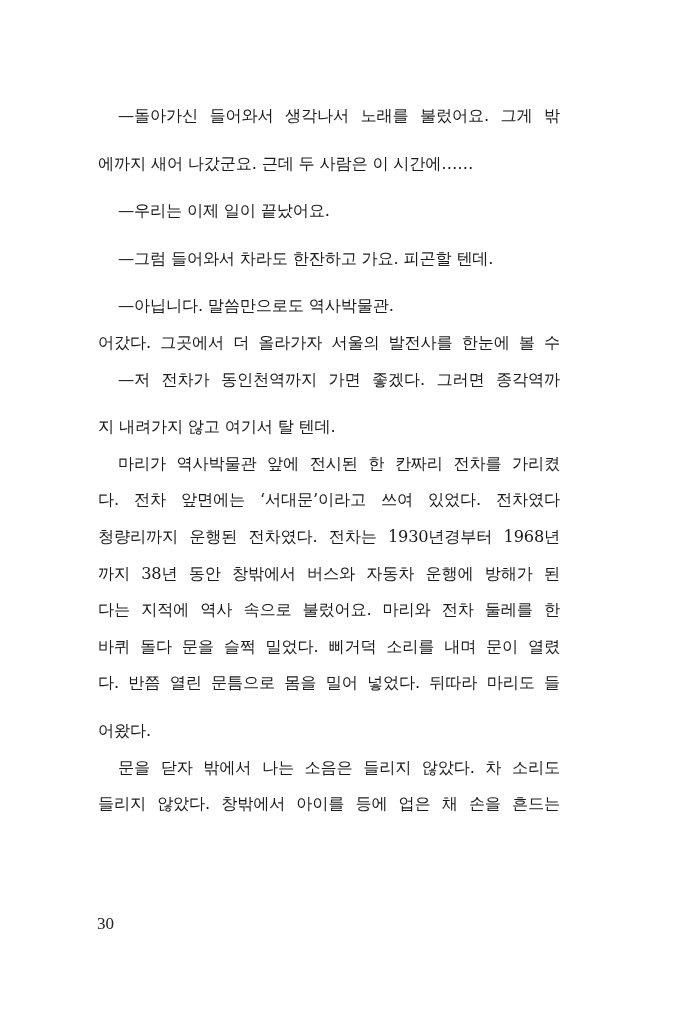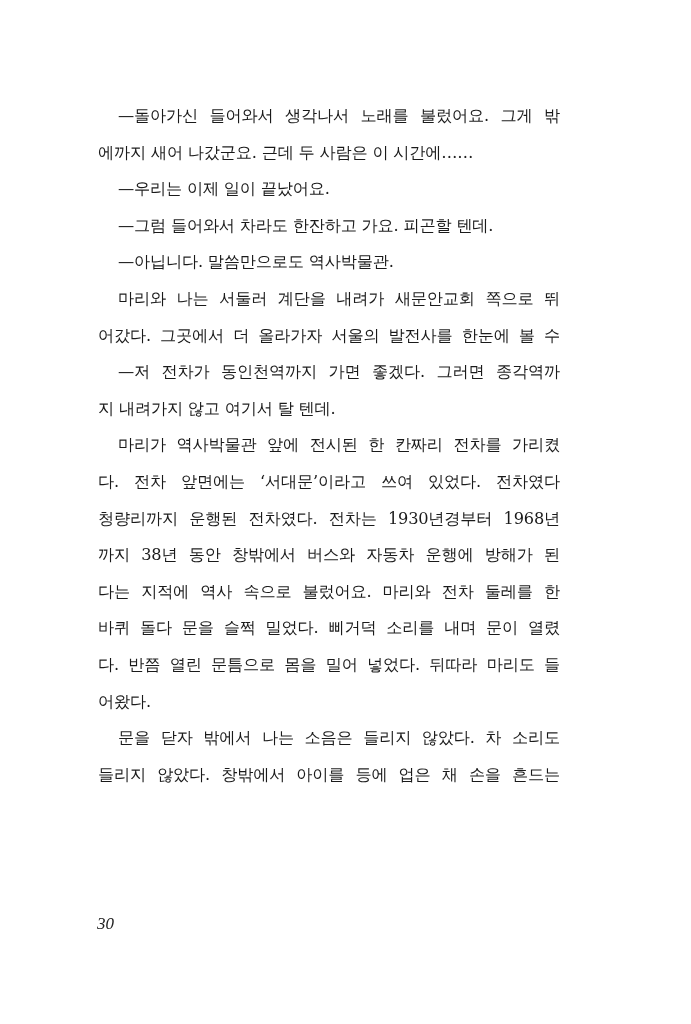--- a/index.html
+++ b/index.html
@@ -28,42 +28,41 @@
     white-space: nowrap;
     text-align: justify;
     text-align-last: justify;
     letter-spacing: -0.2px;
   }
   .line.indent {
     padding-left: 20px;
   }
   .line.last {
     text-align-last: left;
+    margin-top: 11px;
   }
   .page-number {
     position: absolute;
     left: 97px;
     top: 914px;
     font-family: "Liberation Serif", "DejaVu Serif", serif;
-    font-style: italic;
     font-size: 17px;
     color: #222;
     text-align: right;
   }
 </style>
 </head>
 <body>
 
 <div class="page">
   <div class="line indent">—돌아가신 들어와서 생각나서 노래를 불렀어요. 그게 밖</div>
   <div class="line last">에까지 새어 나갔군요. 근데 두 사람은 이 시간에……</div>
   <div class="line indent last">—우리는 이제 일이 끝났어요.</div>
   <div class="line indent last">—그럼 들어와서 차라도 한잔하고 가요. 피곤할 텐데.</div>
   <div class="line indent last">—아닙니다. 말씀만으로도 역사박물관.</div>
-  <div class="line indent">마리와 나는 서둘러 계단을 내려가 새문안교회 쪽으로 뛰</div>
   <div class="line">어갔다. 그곳에서 더 올라가자 서울의 발전사를 한눈에 볼 수</div>
   <div class="line indent">—저 전차가 동인천역까지 가면 좋겠다. 그러면 종각역까</div>
   <div class="line last">지 내려가지 않고 여기서 탈 텐데.</div>
   <div class="line indent">마리가 역사박물관 앞에 전시된 한 칸짜리 전차를 가리켰</div>
   <div class="line">다. 전차 앞면에는 ‘서대문’이라고 쓰여 있었다. 전차였다</div>
   <div class="line">청량리까지 운행된 전차였다. 전차는 1930년경부터 1968년</div>
   <div class="line">까지 38년 동안 창밖에서 버스와 자동차 운행에 방해가 된</div>
   <div class="line">다는 지적에 역사 속으로 불렀어요. 마리와 전차 둘레를 한</div>
   <div class="line">바퀴 돌다 문을 슬쩍 밀었다. 삐거덕 소리를 내며 문이 열렸</div>
   <div class="line">다. 반쯤 열린 문틈으로 몸을 밀어 넣었다. 뒤따라 마리도 들</div>

